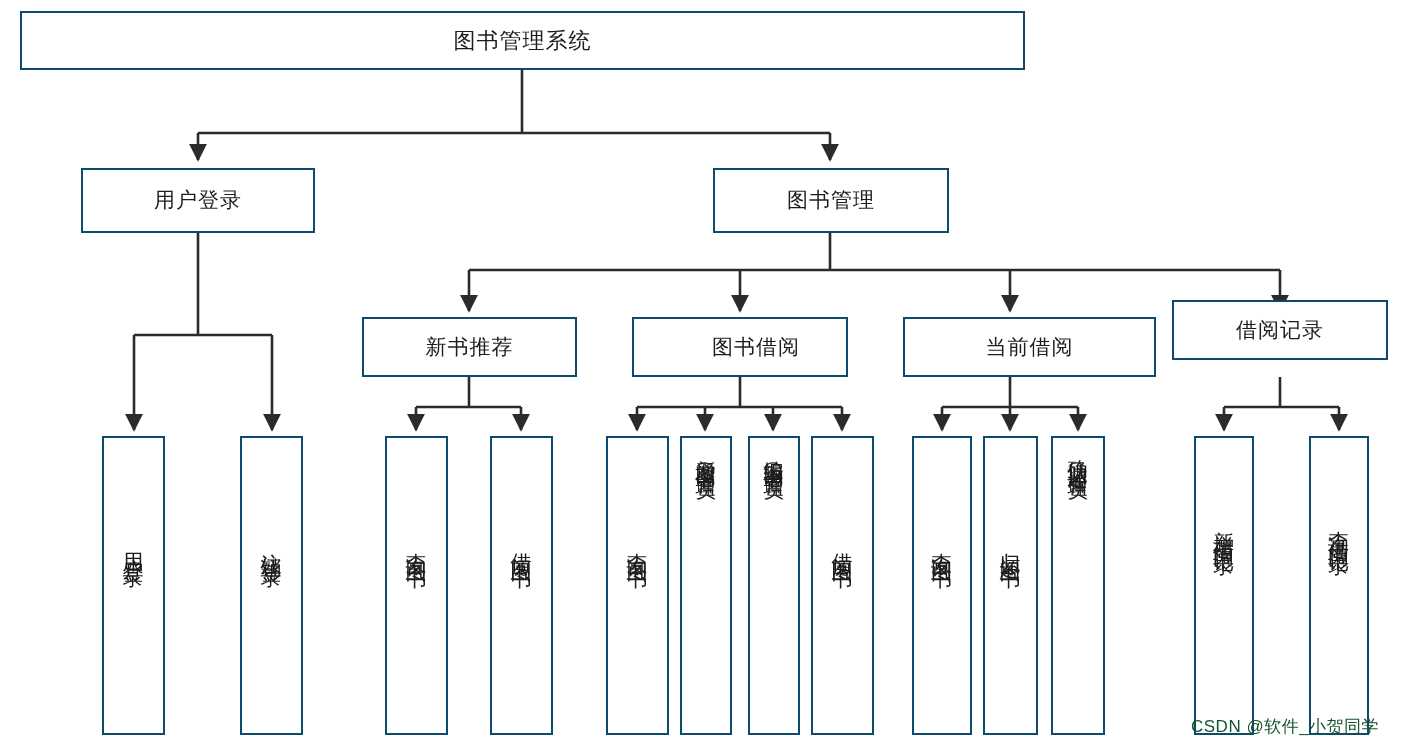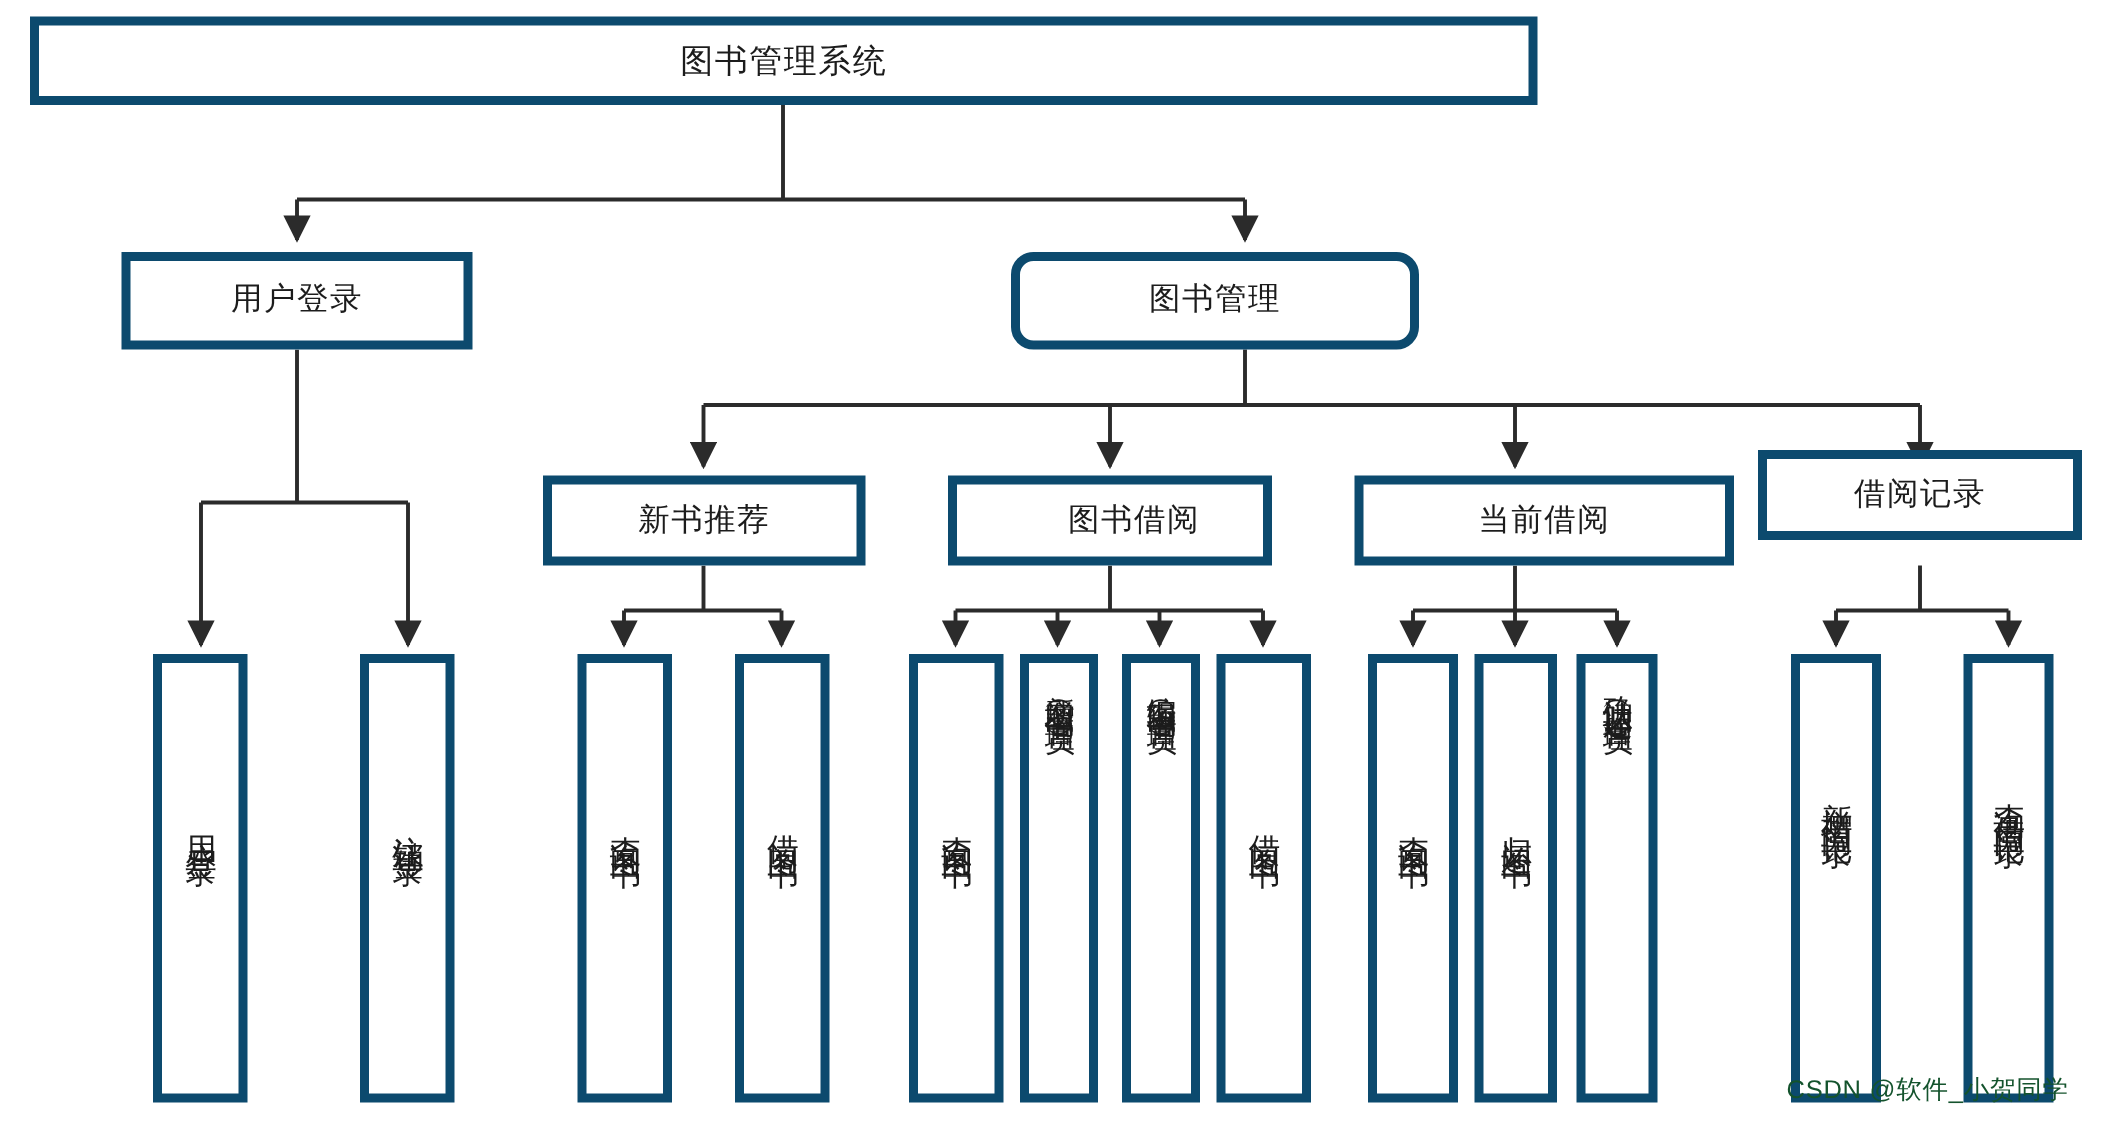--- a/index.html
+++ b/index.html
@@ -12,21 +12,21 @@
     position:relative;
   }
   #diagram{
     position:absolute;left:0;top:0;width:1405px;height:747px;
   }
   .layer-svg{position:absolute;left:0;top:0;width:1405px;height:747px;}
   .node{
     position:absolute;
     box-sizing:border-box;
     background:#ffffff;
-    border:6px solid #0c4a6e;
+    border:2px solid #0c4a6e;
     display:flex;
     align-items:center;
     justify-content:center;
     color:#1c1c1c;
   }
   .node .lbl{
     display:block;
     text-align:center;
     line-height:1.08;
     white-space:pre;
@@ -119,21 +119,21 @@
     </g>
   </svg>
 
   <div class="node h-node root" style="left:20px;top:11px;width:1005px;height:59px;">
     <span class="lbl">图书管理系统</span>
   </div>
 
   <div class="node h-node" style="left:81px;top:168px;width:234px;height:65px;">
     <span class="lbl">用户登录</span>
   </div>
-  <div class="node h-node" style="left:674px;top:168px;width:272px;height:65px;border-radius:15px;">
+  <div class="node h-node" style="left:713px;top:168px;width:236px;height:65px;">
     <span class="lbl">图书管理</span>
   </div>
 
   <div class="node h-node" style="left:362px;top:317px;width:215px;height:60px;justify-content:center;">
     <span class="lbl">新书推荐</span>
   </div>
   <div class="node h-node" style="left:632px;top:317px;width:216px;height:60px;padding-left:32px;">
     <span class="lbl">图书借阅</span>
   </div>
   <div class="node h-node" style="left:903px;top:317px;width:253px;height:60px;">

